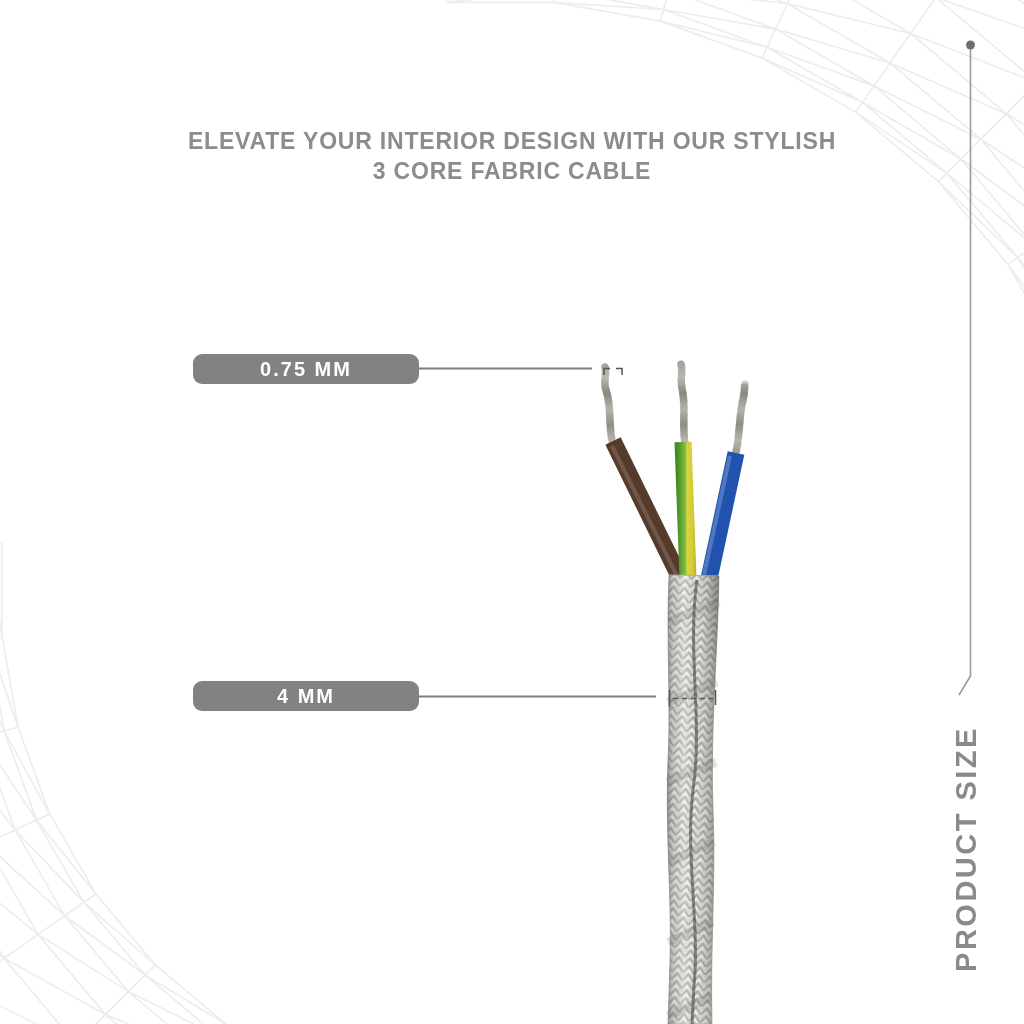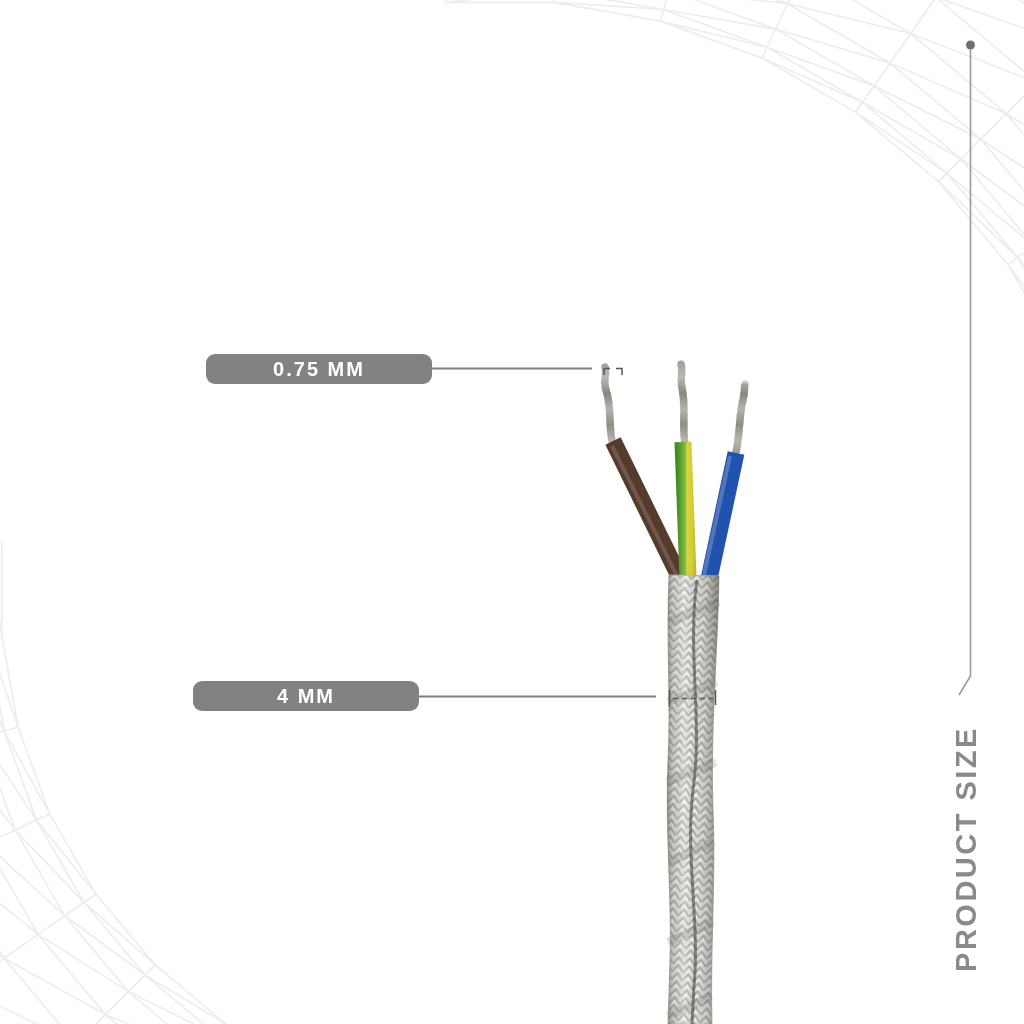--- a/index.html
+++ b/index.html
@@ -15,21 +15,21 @@
     text-align:center; color:#8c8c8c; font-weight:bold;
     font-size:23px; line-height:30px; letter-spacing:0.8px;
   }
 
   .pill {
     position:absolute; width:226px; height:30px;
     background:#828282; border-radius:9px;
     color:#ffffff; font-weight:bold; font-size:20px; letter-spacing:2px;
     display:flex; align-items:center; justify-content:center;
   }
-  #pill-075 { left:193px; top:354px;margin-left:13px; }
+  #pill-075 { left:193px; top:354px; }
   #pill-6   { left:193px; top:681px; }
 
   .vertical-caption {
     position:absolute; left:966px; top:849px;
     transform:translate(-50%,-50%) rotate(-90deg);
     transform-origin:center;
     font-size:29px; font-weight:bold; letter-spacing:2.5px;
     color:#8a8a8a; white-space:nowrap;
   }
 
@@ -128,20 +128,22 @@
     <path d="M715.5,690 L715.5,705"></path>
     <path d="M673,698.5 L713,698.5" stroke-dasharray="5 4"></path>
   </g>
   <g>
     <circle cx="970.5" cy="45" r="4.5" fill="#6f6f6f"></circle>
     <path d="M970.5,49 L970.5,676 L959,695" stroke="#9b9b9b" stroke-width="1.6" fill="none"></path>
   </g>
 </svg>
 
 <div class="headline">
+  <div>ELEVATE YOUR INTERIOR DESIGN WITH OUR STYLISH</div>
+  <div>3 CORE FABRIC CABLE</div>
 </div>
 
 <div class="pill" id="pill-075">
   <span>0.75 MM</span>
 </div>
 <div class="pill" id="pill-6">
   <span>4 MM</span>
 </div>
 
 <div class="vertical-caption">PRODUCT SIZE</div>

